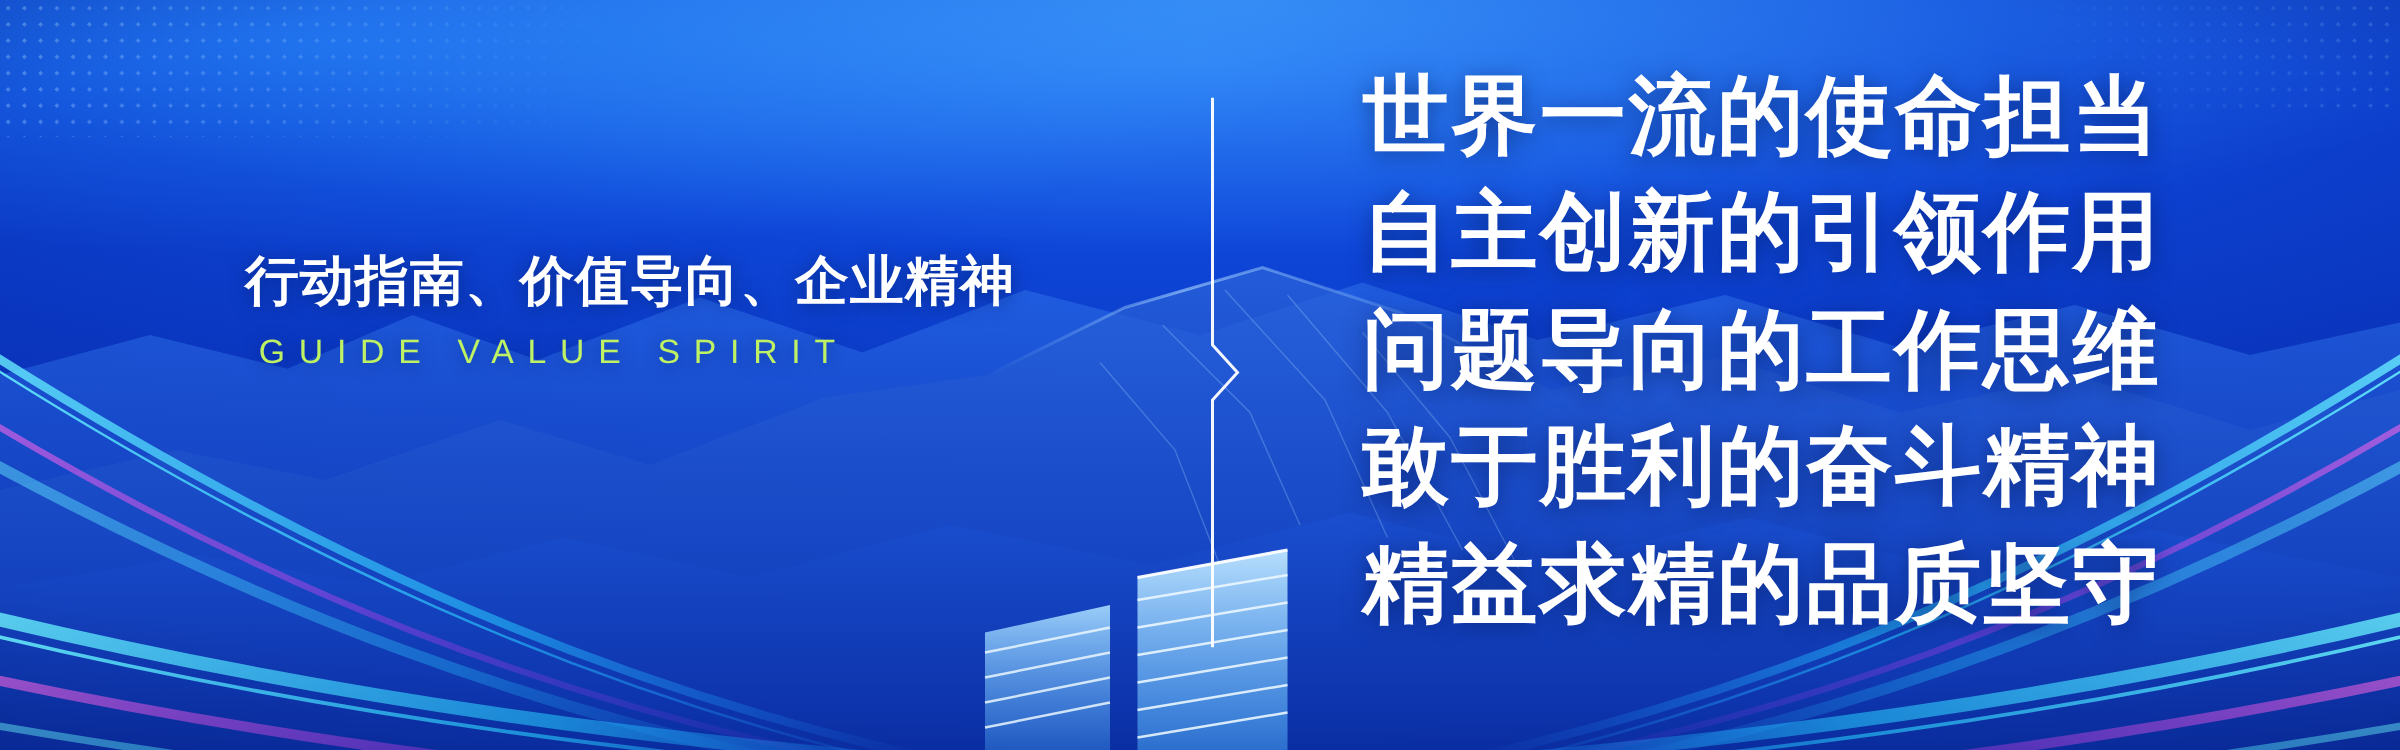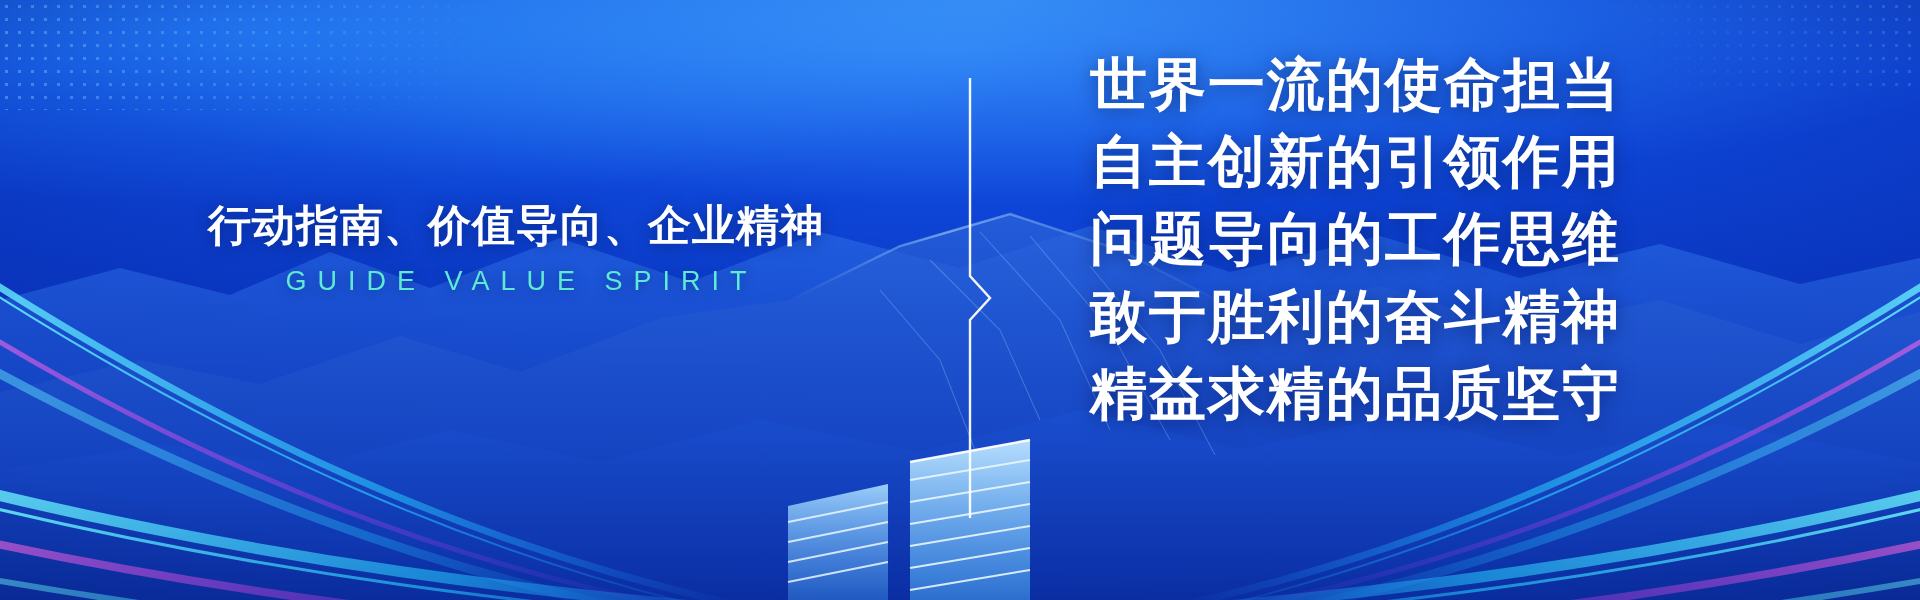--- a/index.html
+++ b/index.html
@@ -58,56 +58,56 @@
   
   .vignette{
     background:radial-gradient(120% 100% at 50% 45%, rgba(0,0,0,0) 52%, rgba(2,16,70,.45) 100%);
   }
 
   
   .content{position:absolute;inset:0;}
 
   .left-block{
     position:absolute;left:196px;top:200px;width:640px;
-    text-align:center;
+    text-align:left;
   }
   .left-title{
     margin:0;
     font-size:43px;
     font-weight:700;
     color:#ffffff;
     letter-spacing:1px;
     line-height:1.18;
     white-space:nowrap;
     text-shadow:0 2px 14px rgba(3,25,90,.55);
   }
   .left-sub{
     margin:14px 0 0 0;
     font-size:27px;
     font-weight:400;
-    color:#5eead4;
+    color:#bef264;
     letter-spacing:11px;
     text-indent:11px;
     line-height:1.2;
     white-space:nowrap;
     text-shadow:0 2px 12px rgba(3,25,90,.5);
   }
 
   
   .divider{
     position:absolute;left:964px;top:78px;width:34px;height:440px;
   }
   .divider svg{display:block;width:100%;height:100%;}
 
   .right-block{
     position:absolute;left:1090px;top:46px;width:740px;
   }
   .right-line{
     margin:0;
-    font-size:57px;
+    font-size:69px;
     font-weight:700;
     color:#ffffff;
     line-height:1.355;
     letter-spacing:2px;
     white-space:nowrap;
     text-shadow:0 3px 18px rgba(3,22,85,.55);
   }
 </style>
 </head>
 <body>

